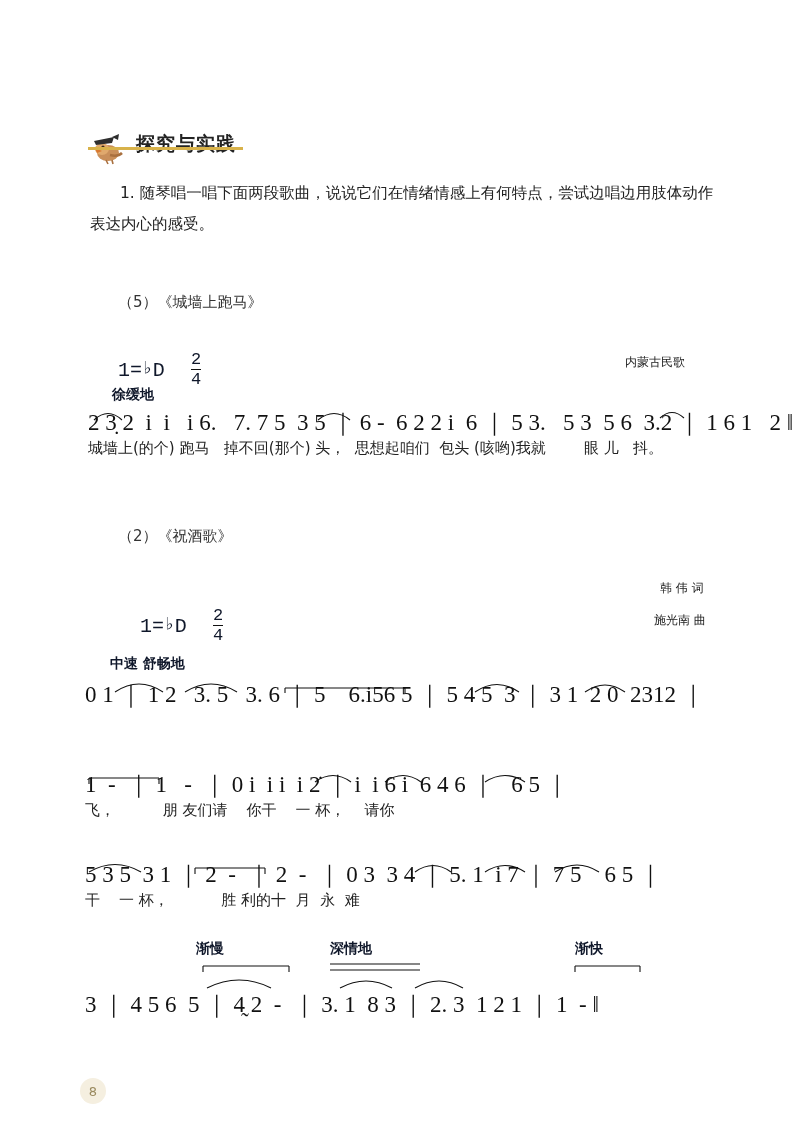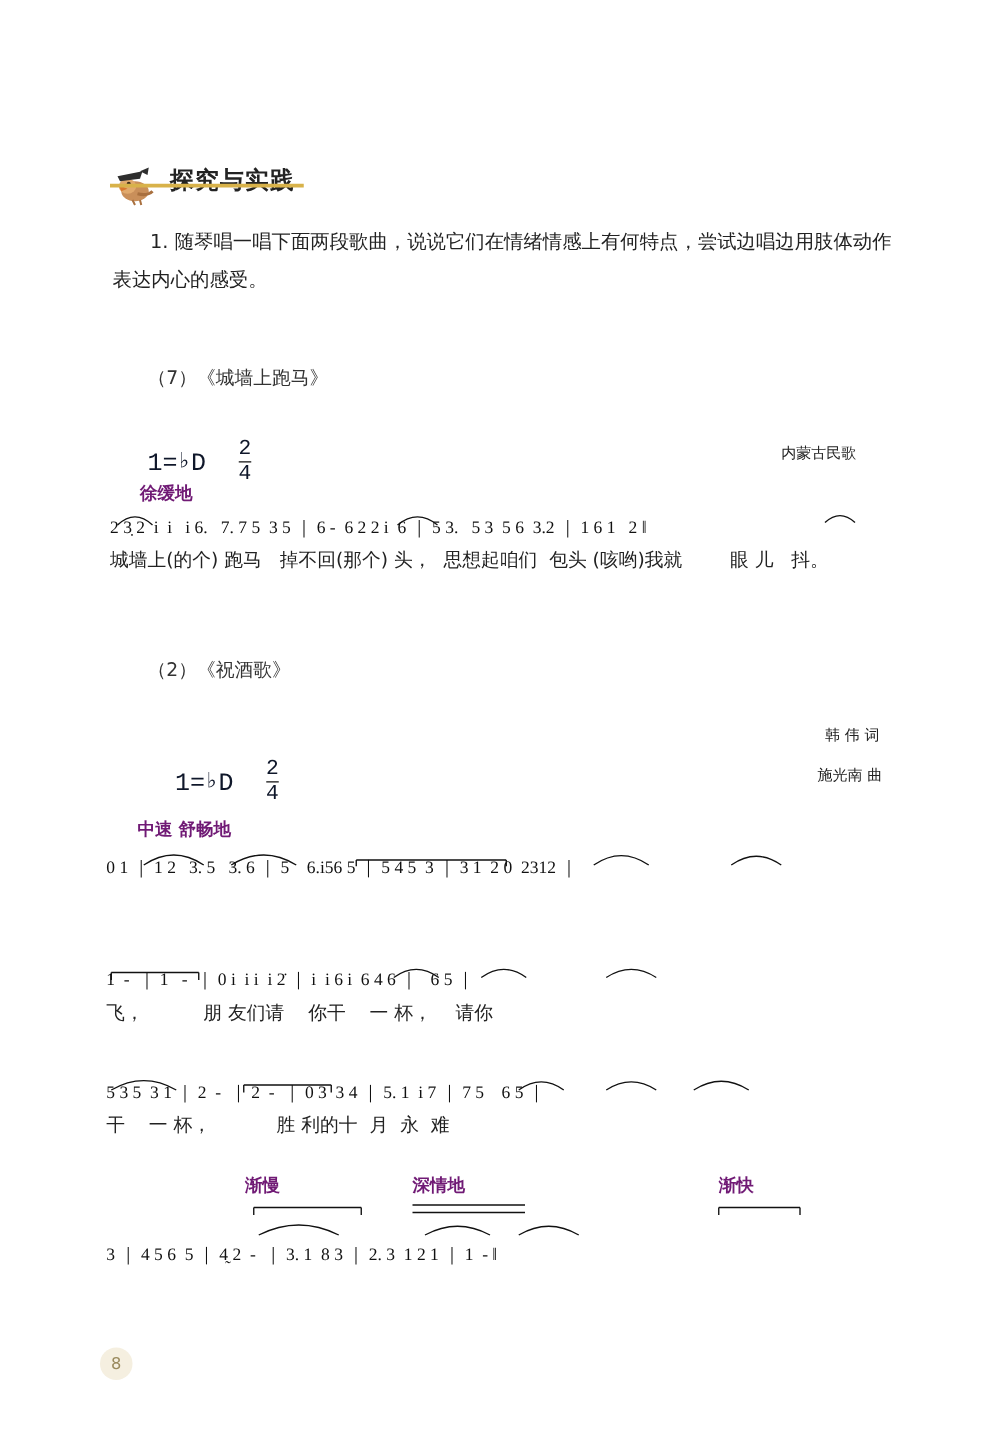--- a/index.html
+++ b/index.html
@@ -104,31 +104,31 @@
     font-size: 12px;
     color: #222;
     white-space: nowrap;
   }
 
   .tempo-mark {
     position: absolute;
     font-family: "DejaVu Sans", sans-serif;
     font-size: 14px;
     font-weight: bold;
-    color: #701a75;
+    color: #0f172a;
   }
 
   
   .staff {
     position: absolute;
     font-family: "Liberation Serif", serif;
     white-space: nowrap;
   }
   .notes {
-    font-size: 14px;
+    font-size: 23px;
     letter-spacing: 0px;
     line-height: 26px;
     color: #111;
     white-space: pre;
   }
   .lyrics {
     font-family: "DejaVu Sans", sans-serif;
     font-size: 15px;
     color: #222;
     line-height: 24px;
@@ -173,21 +173,21 @@
         <path d="M22 24 q8 2 12 -2" stroke="#a9703f" stroke-width="2.5" fill="none"></path>
         <path d="M18 29 l2 4 M24 29 l1 4" stroke="#a9703f" stroke-width="1.6" fill="none"></path>
       </svg>
     </span>
     <span class="section-title">探究与实践</span>
   </div>
   <div class="title-underline"></div>
 
   <div class="intro">1. 随琴唱一唱下面两段歌曲，说说它们在情绪情感上有何特点，尝试边唱边用肢体动作表达内心的感受。</div>
 
-  <div class="song-label song1-label">（7）《城墙上跑马》</div>
+  <div class="song-label song1-label">（5）《城墙上跑马》</div>
 
   <div class="key-sig" style="left:118px; top:352px;">
     <span>1=</span><span class="flat">♭</span><span>D</span>
     <span class="meter">
       <span class="num">2</span>
       <span class="den">4</span>
     </span>
   </div>
 
   <div class="credit" style="left:625px; top:354px;">内蒙古民歌</div>

